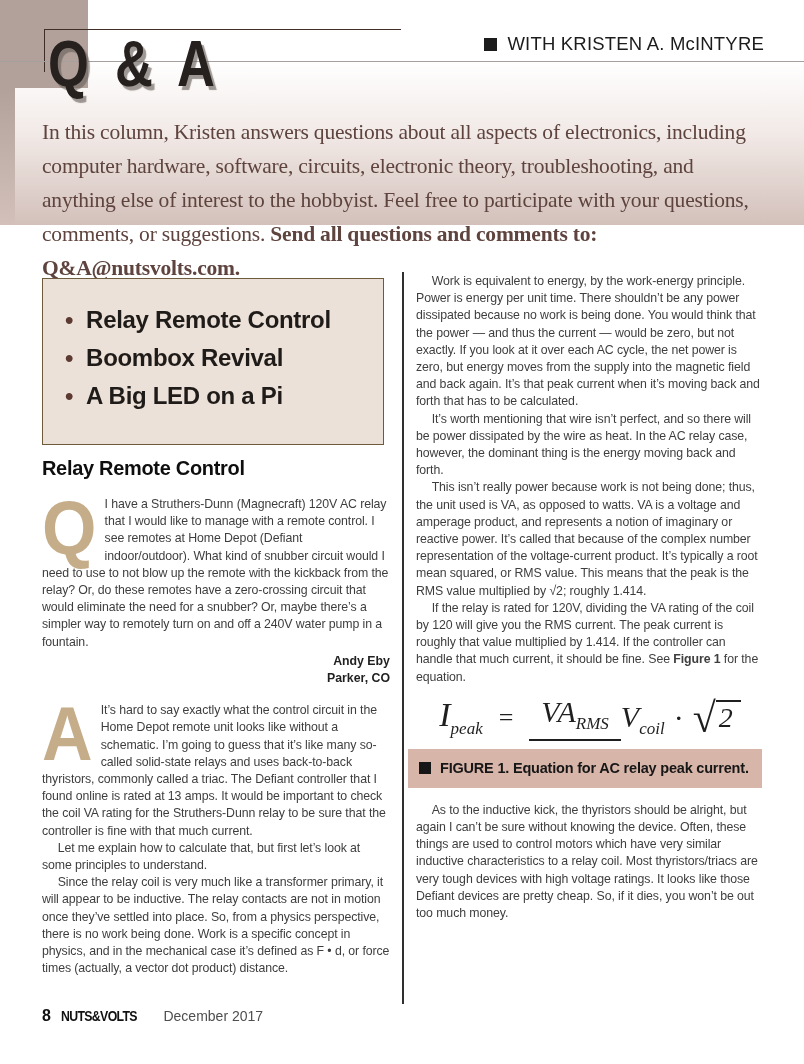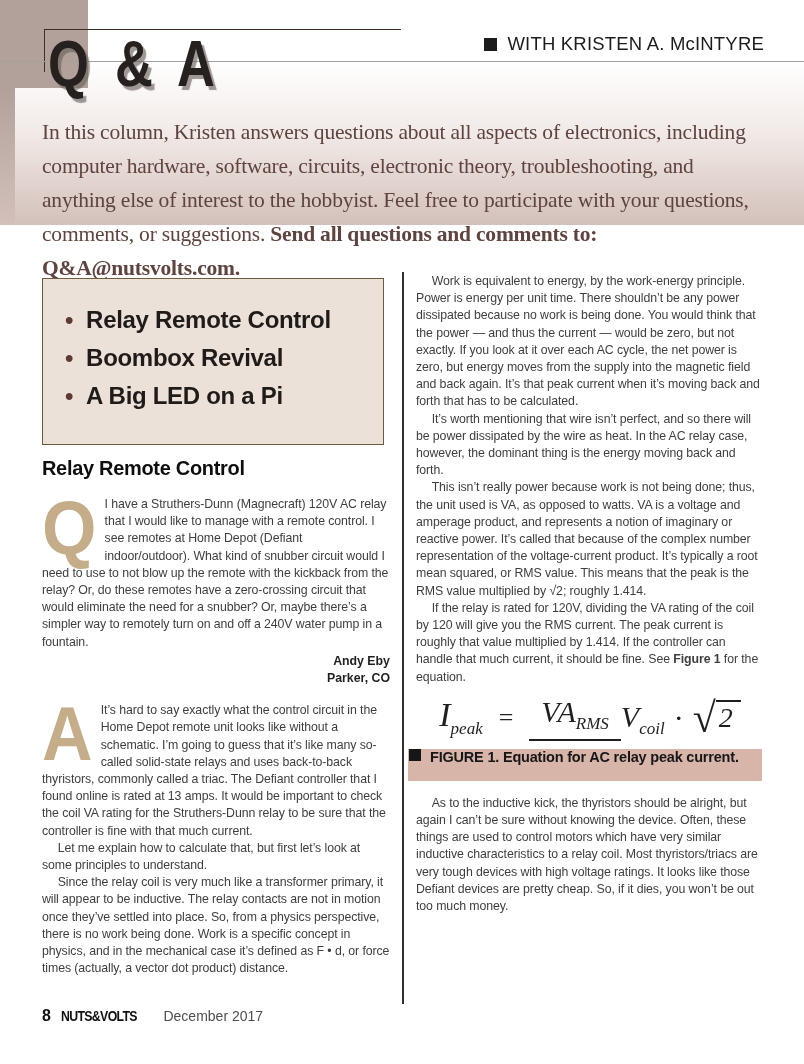--- a/index.html
+++ b/index.html
@@ -59,22 +59,22 @@
   .eq-equals{font-size:26px;margin:0 16px;font-style:normal;}
   .frac{display:inline-flex;flex-direction:row;align-items:center;}
   .frac .num{font-size:30px;padding:0 12px 5px 12px;border-bottom:2px solid #1f1f1f;}
   .frac .den{font-size:30px;padding-top:4px;}
   .eq-dot{font-size:30px;margin:0 9px;font-style:normal;}
   .sqrt{display:flex;align-items:flex-start;}
   .sqrt-sign{font-size:42px;line-height:1;font-style:normal;}
   .radicand{font-size:28px;border-top:2.5px solid #1f1f1f;margin-top:3px;padding:0 8px 0 3px;}
 
   
-  .figure-caption{box-sizing:border-box;display:flex;align-items:flex-start;gap:9px;
-                  width:354px;height:32px;margin-left:-8px;padding-left:1px;
+  .figure-caption{box-sizing:border-box;display:flex;align-items:center;gap:9px;
+                  width:354px;height:39px;margin-left:-8px;padding-left:11px;
                   background:#d8b5a9;font-weight:bold;font-size:14.5px;color:#161616;
                   letter-spacing:-0.2px;margin-bottom:13px;}
   .caption-square{width:12px;height:12px;background:#161616;flex:none;}
 
   
   .footer{position:absolute;left:42px;top:1007px;display:flex;align-items:baseline;gap:10px;}
   .page-num{font-weight:bold;font-size:16px;color:#101010;}
   .mag-logo{font-weight:bold;font-size:15px;color:#101010;letter-spacing:-0.8px;
             transform:scaleX(0.82);transform-origin:left bottom;}
   .issue{font-size:14px;color:#4e4e4e;}

